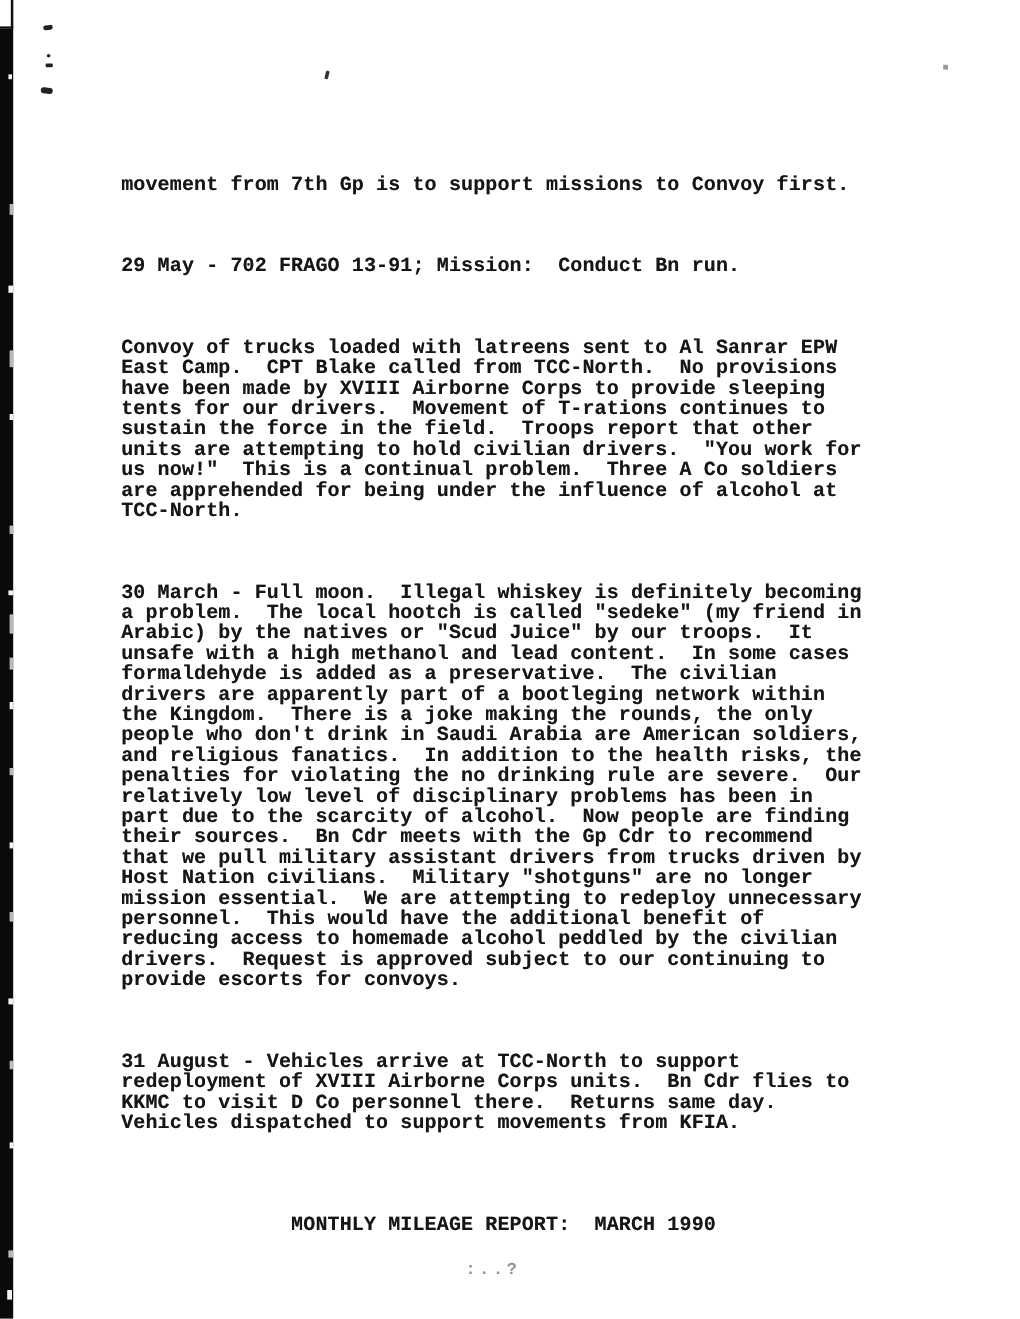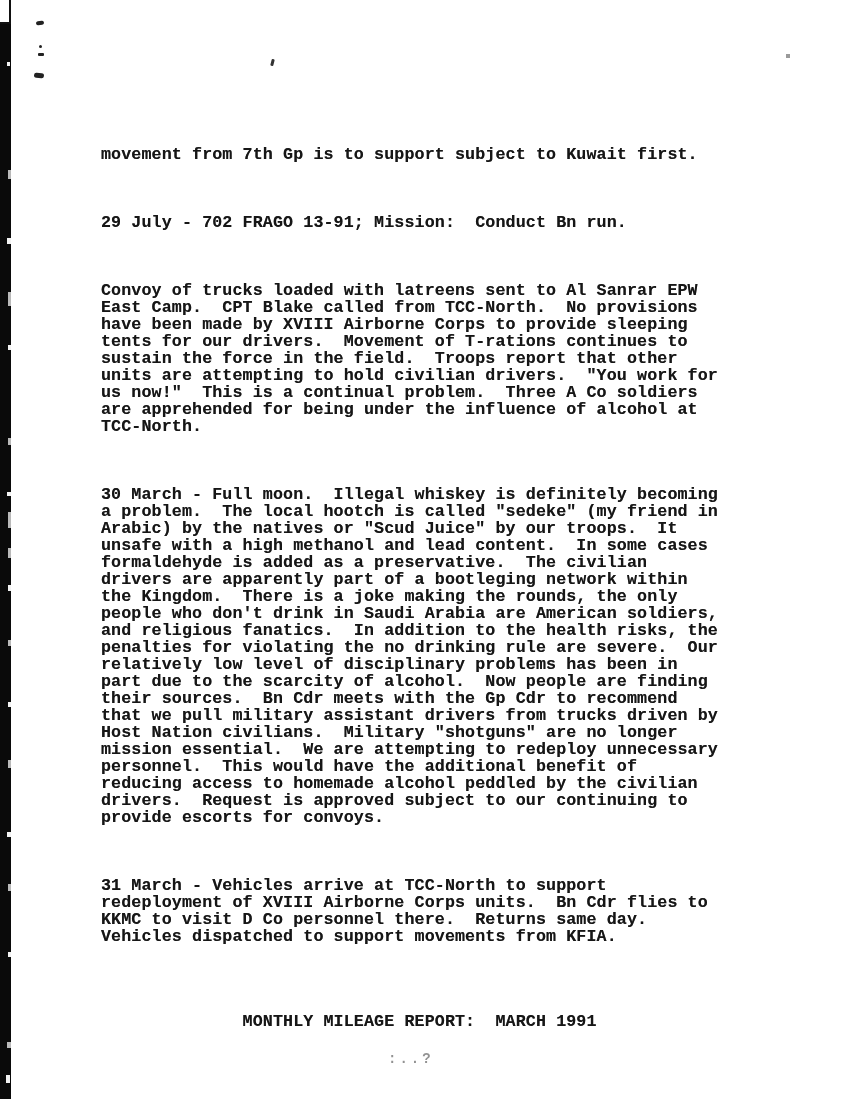--- a/index.html
+++ b/index.html
@@ -76,22 +76,22 @@
 <div class="scan-notch"></div>
 
 <span class="speck" style="left:36px; top:21px; width:8px; height:4px; border-radius:2px; transform:rotate(-8deg);"></span>
 <span class="speck" style="left:39px; top:45px; width:3px; height:3px; border-radius:50%;"></span>
 <span class="speck" style="left:38px; top:53px; width:6px; height:3px; border-radius:1px;"></span>
 <span class="speck" style="left:34px; top:73px; width:10px; height:5px; border-radius:3px; transform:rotate(6deg);"></span>
 <span class="speck" style="left:271px; top:59px; width:3px; height:7px; border-radius:1px; transform:rotate(14deg); background:#333;"></span>
 <span class="speck" style="left:786px; top:54px; width:4px; height:4px; background:#9a9a9a;"></span>
 
 <div class="doc">
-  <div class="para">movement from 7th Gp is to support subject to Kuwait first.</div>
-  <div class="para">29 July - 702 FRAGO 13-91; Mission:  Conduct Bn run.</div>
+  <div class="para">movement from 7th Gp is to support missions to Convoy first.</div>
+  <div class="para">29 May - 702 FRAGO 13-91; Mission:  Conduct Bn run.</div>
   <div class="para">Convoy of trucks loaded with latreens sent to Al Sanrar EPW
 East Camp.  CPT Blake called from TCC-North.  No provisions
 have been made by XVIII Airborne Corps to provide sleeping
 tents for our drivers.  Movement of T-rations continues to
 sustain the force in the field.  Troops report that other
 units are attempting to hold civilian drivers.  "You work for
 us now!"  This is a continual problem.  Three A Co soldiers
 are apprehended for being under the influence of alcohol at
 TCC-North.</div>
   <div class="para">30 March - Full moon.  Illegal whiskey is definitely becoming
@@ -107,22 +107,22 @@
 relatively low level of disciplinary problems has been in
 part due to the scarcity of alcohol.  Now people are finding
 their sources.  Bn Cdr meets with the Gp Cdr to recommend
 that we pull military assistant drivers from trucks driven by
 Host Nation civilians.  Military "shotguns" are no longer
 mission essential.  We are attempting to redeploy unnecessary
 personnel.  This would have the additional benefit of
 reducing access to homemade alcohol peddled by the civilian
 drivers.  Request is approved subject to our continuing to
 provide escorts for convoys.</div>
-  <div class="para gap2">31 March - Vehicles arrive at TCC-North to support
+  <div class="para gap2">31 August - Vehicles arrive at TCC-North to support
 redeployment of XVIII Airborne Corps units.  Bn Cdr flies to
 KKMC to visit D Co personnel there.  Returns same day.
 Vehicles dispatched to support movements from KFIA.</div>
-  <div class="para">              MONTHLY MILEAGE REPORT:  MARCH 1991</div>
+  <div class="para">              MONTHLY MILEAGE REPORT:  MARCH 1990</div>
   
   
 </div>
 
 <div class="page-mark">:..?</div>
 
 </body></html>

